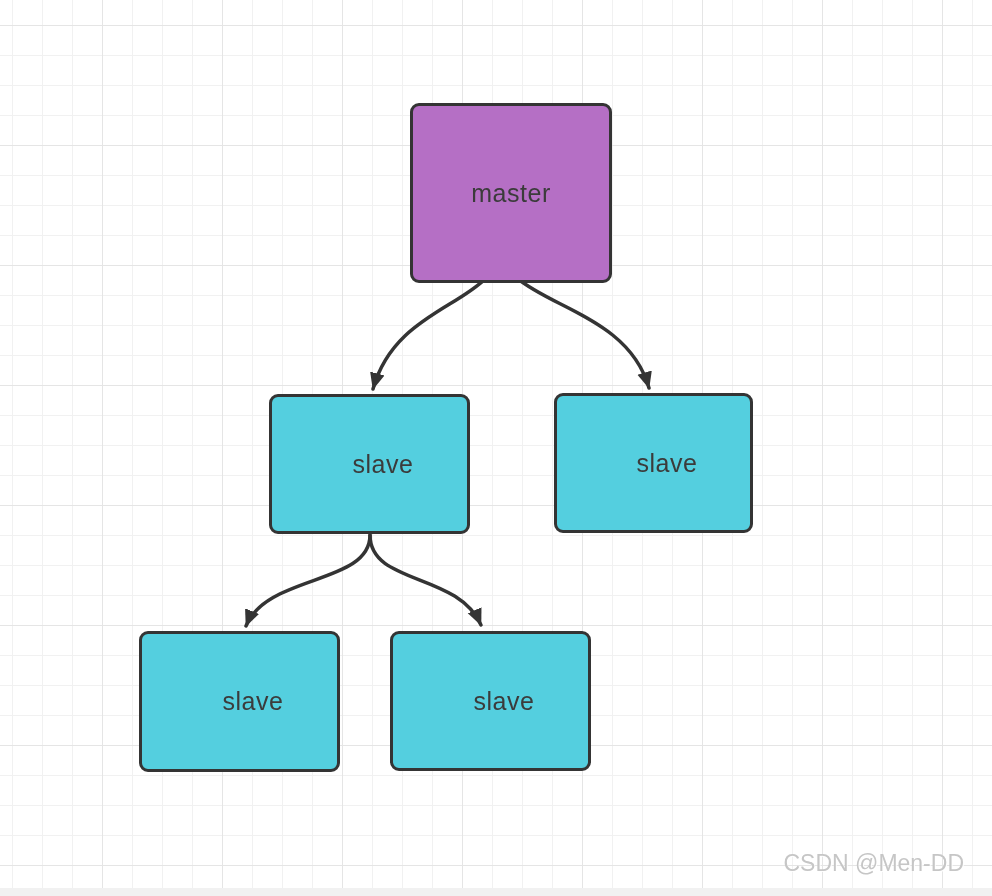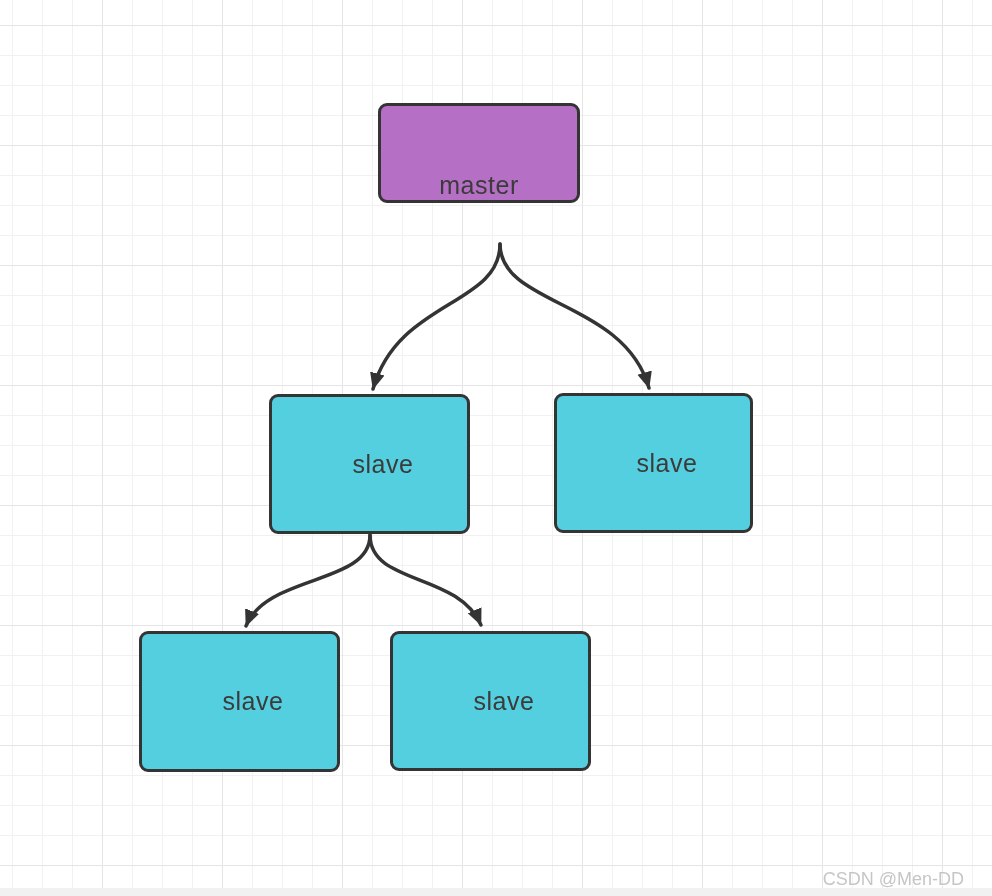--- a/index.html
+++ b/index.html
@@ -43,31 +43,31 @@
     display: flex;
     align-items: center;
     justify-content: center;
     font-size: 25px;
     color: #3b3b3b;
     letter-spacing: 0.5px;
   }
   .node-master { background: #b56fc5; }
   .node-slave  { background: #54cfdf; padding-left: 27px; }
 
-  #node-master  { left: 378px; top: 103px; width: 202px; height: 100px; align-items: flex-end; }
+  #node-master  { left: 410px; top: 103px; width: 202px; height: 180px; }
   #node-slave-1 { left: 269px; top: 394px; width: 201px; height: 140px; }
   #node-slave-2 { left: 554px; top: 393px; width: 199px; height: 140px; }
   #node-slave-3 { left: 139px; top: 631px; width: 201px; height: 141px; }
   #node-slave-4 { left: 390px; top: 631px; width: 201px; height: 140px; }
 
   .watermark {
     position: absolute;
     right: 28px;
-    bottom: 6px;
-    font-size: 18px;
+    bottom: 19px;
+    font-size: 23px;
     color: #c6c6c6;
     text-shadow: 1px 1px 0 rgba(255,255,255,0.9);
     white-space: nowrap;
   }
   .bottom-strip {
     position: absolute;
     left: 0;
     bottom: 0;
     width: 100%;
     height: 8px;

